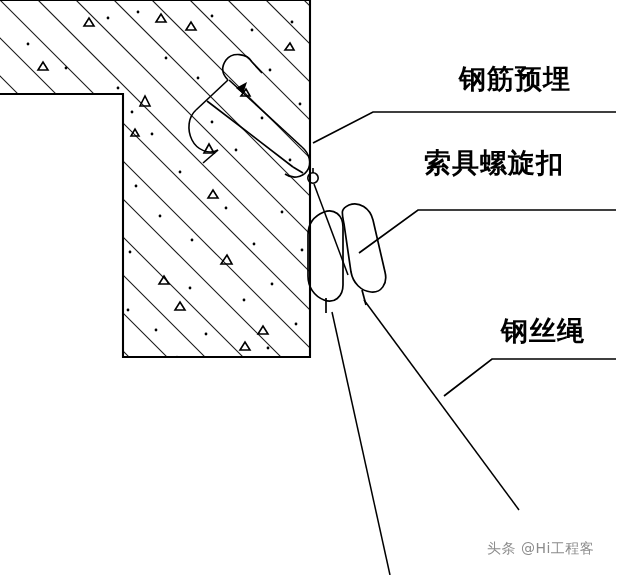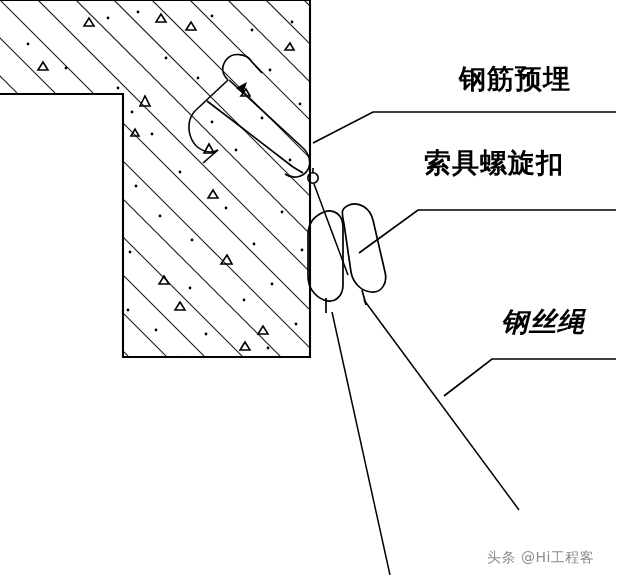--- a/index.html
+++ b/index.html
@@ -39,33 +39,31 @@
   #label-rebar-embed {
     left: 459px;
     top: 64px;
   }
   #label-turnbuckle {
     left: 424px;
     top: 148px;
   }
   #label-wire-rope {
     left: 501px;
-    top: 307px;
-    font-style: italic;
+    top: 316px;
   }
   #watermark {
     position: absolute;
     left: 487px;
     top: 540px;
     font-family: "DejaVu Sans", "Liberation Sans", sans-serif;
     font-size: 14px;
     color: #8c8c8c;
     white-space: nowrap;
     letter-spacing: 0.5px;
-    margin-top: 9px;
   }
 </style>
 </head>
 <body>
 
 <div id="stage">
 
   <svg id="drawing" viewBox="0 0 624 575">
     <defs>
       <clipPath id="concrete-clip">

